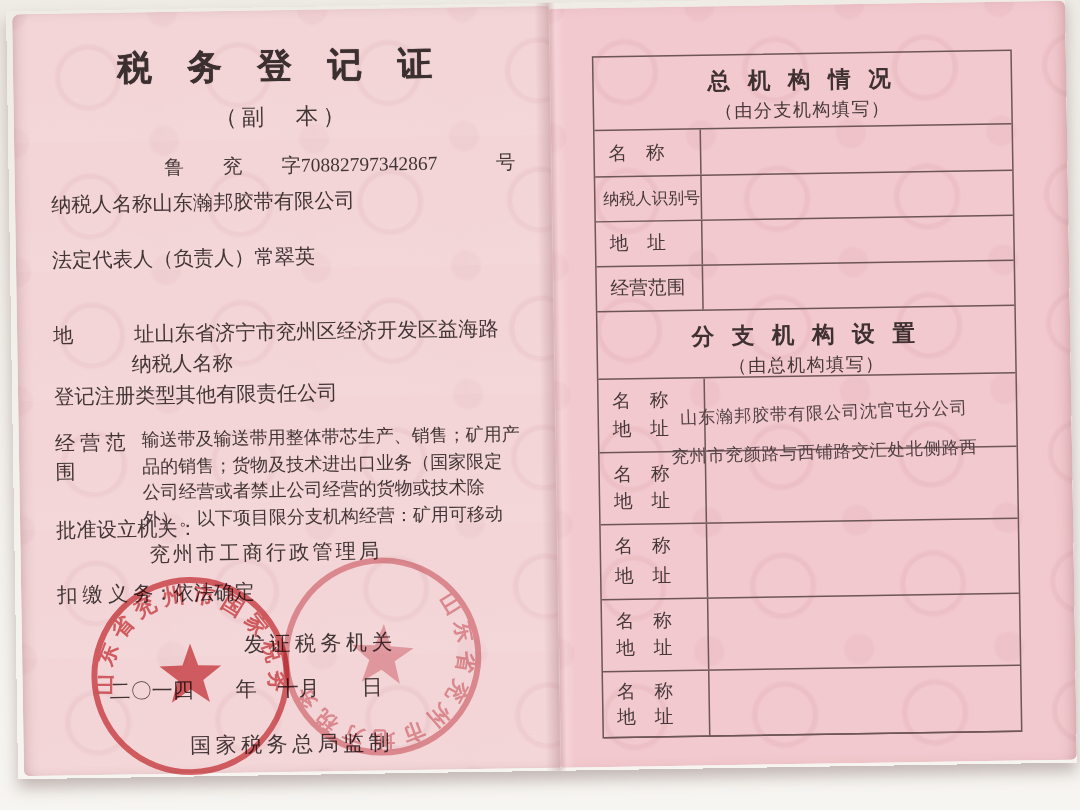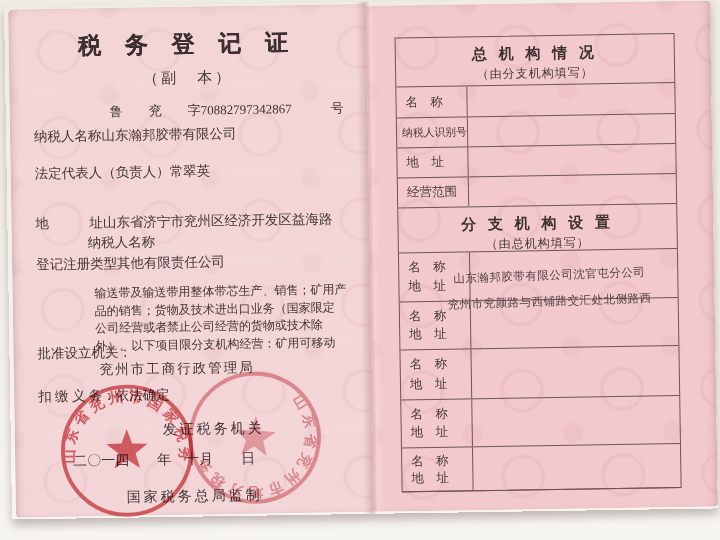--- a/index.html
+++ b/index.html
@@ -93,20 +93,21 @@
 
       <div class="tx f-line" style="left:24px;top:206px;">
         <span>地　　　址</span><span>山东省济宁市兖州区经济开发区益海路</span>
       </div>
       <div class="tx f-line" style="left:76px;top:226px;">纳税人名称</div>
 
       <div class="tx f-line" style="left:24px;top:247px;">
         <span>登记注册类型</span><span>其他有限责任公司</span>
       </div>
 
+      <div class="tx scope-label">经 营 范 围</div>
       <div class="tx scope-val">
         <div>输送带及输送带用整体带芯生产、销售；矿用产</div>
         <div>品的销售；货物及技术进出口业务（国家限定</div>
         <div>公司经营或者禁止公司经营的货物或技术除</div>
         <div>外）。以下项目限分支机构经营：矿用可移动</div>
       </div>
 
       <div class="tx f-line" style="left:24px;top:336px;">批准设立机关：</div>
       <div class="tx f-line" style="left:86px;top:353px;letter-spacing:2px;">兖州市工商行政管理局</div>
 

